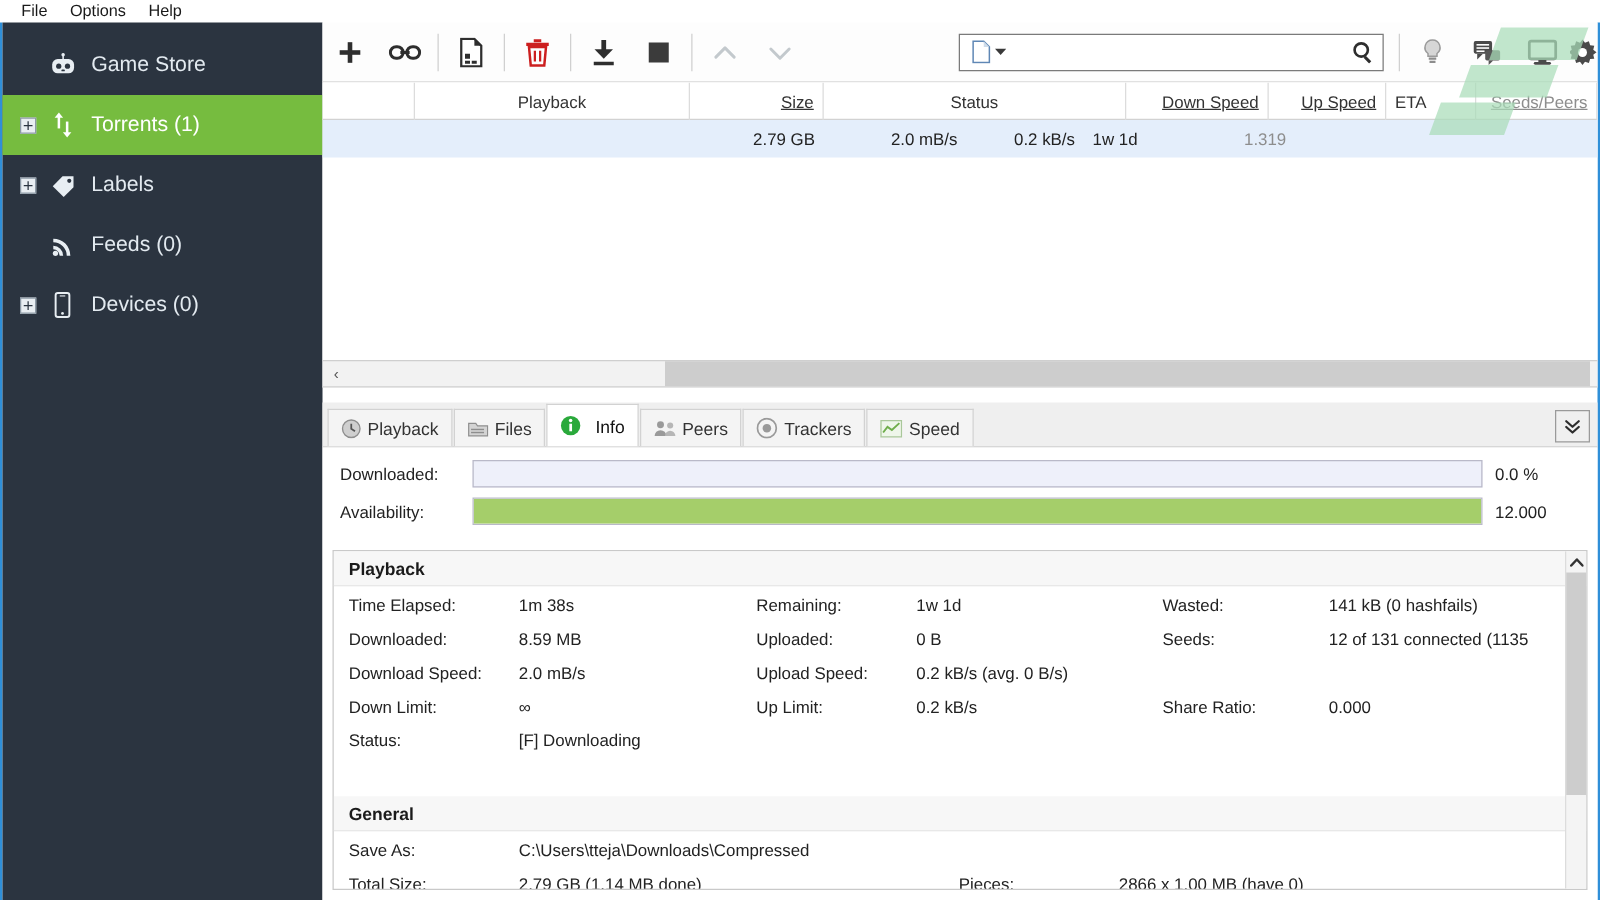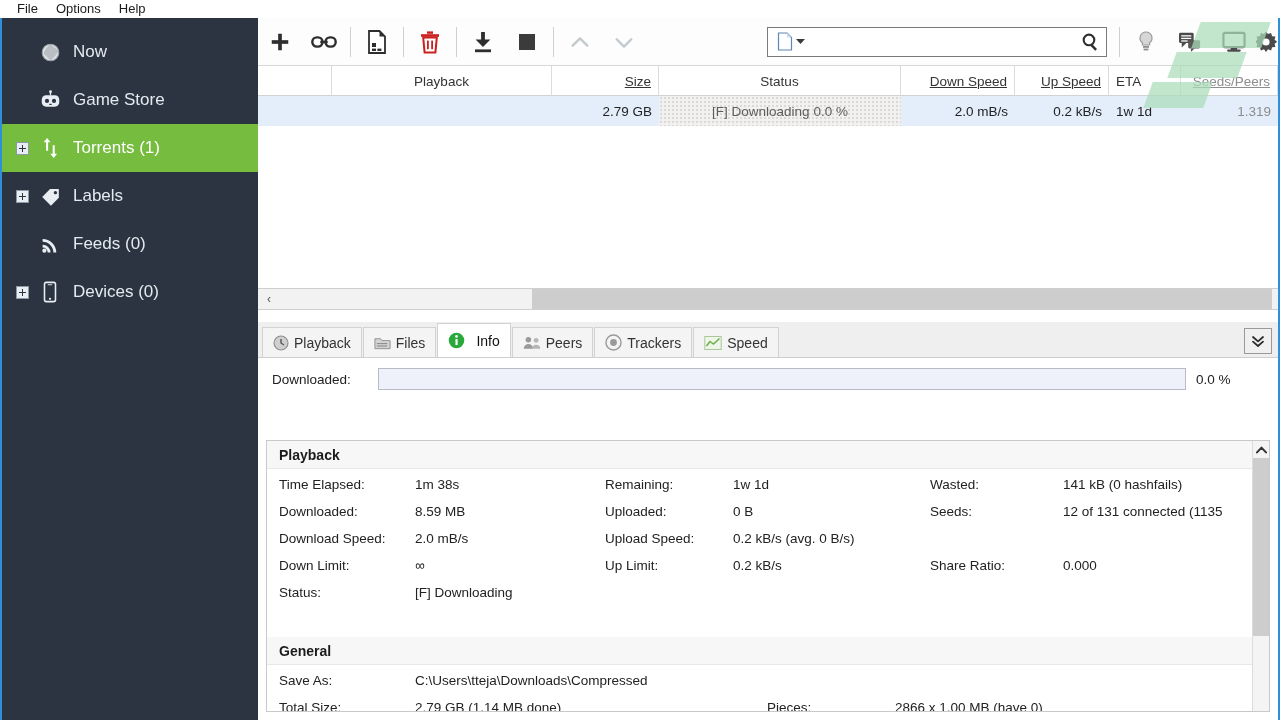--- a/index.html
+++ b/index.html
@@ -261,31 +261,20 @@
   <div class="mi">File</div>
   <div class="mi">Options</div>
   <div class="mi">Help</div>
 </div>
 
 <div id="leftborder"></div>
 <div id="rightborder"></div>
 
 <div id="sidebar">
 
-  <div class="side-item">
-    <span class="side-exp hidden"></span>
-    <span class="side-ico">
-      <svg width="21" height="21" viewBox="0 0 24 24">
-        <circle cx="12" cy="12" r="9.5" fill="#dfe3e6"></circle>
-        <path d="M12 2.5 C7 6 5 10 4 13 L12 21 C16 18 20 13 21.5 10 Z" fill="#b9bfc4"></path>
-        <circle cx="12" cy="12" r="9.5" fill="none" stroke="#9aa2a9" stroke-width="1.2"></circle>
-      </svg>
-    </span>
-    <span class="side-label">Now</span>
-  </div>
 
   <div class="side-item">
     <span class="side-exp hidden"></span>
     <span class="side-ico">
       <svg width="23" height="21" viewBox="0 0 26 24">
         <rect x="12.3" y="1" width="1.4" height="5" fill="#e8eef3"></rect>
         <circle cx="13" cy="2" r="1.6" fill="#e8eef3"></circle>
         <rect x="3" y="6" width="20" height="13" rx="5" fill="#e8eef3"></rect>
         <circle cx="9" cy="12.5" r="2.4" fill="#2b3440"></circle>
         <circle cx="17" cy="12.5" r="2.4" fill="#2b3440"></circle>
@@ -488,21 +477,20 @@
     <div class="th r" style="width:114px">Down Speed</div>
     <div class="th r" style="width:94px">Up Speed</div>
     <div class="th l" style="width:72px">ETA</div>
     <div class="th r" style="width:97px;color:#8d8d8d">Seeds/Peers</div>
   </div>
 
   <div id="trow">
     <div class="td l" style="width:74px"></div>
     <div class="td c" style="width:220px"></div>
     <div class="td r" style="width:107px">2.79 GB</div>
-    <div class="td c statuscell" style="width:242px">[F] Downloading 0.0 %</div>
     <div class="td r" style="width:114px">2.0 mB/s</div>
     <div class="td r" style="width:94px">0.2 kB/s</div>
     <div class="td l" style="width:72px">1w 1d</div>
     <div class="td r" style="width:97px;color:#8d8d8d">1.319</div>
   </div>
 </div>
 
 <div class="wm" style="left:1196px;top:22px;width:70px;height:26px;"></div>
 <div class="wm" style="left:1172px;top:52px;width:70px;height:26px;"></div>
 <div class="wm" style="left:1148px;top:82px;width:60px;height:26px;"></div>
@@ -582,20 +570,27 @@
 <div id="info">
 
   <div class="bars">
     <div class="barrow">
       <div class="barlabel">Downloaded:</div>
       <div class="bartrack">
         <div class="barfill" id="fill0" style="width: 0%; background: rgb(165, 206, 106);"></div>
       </div>
       <div class="barval">0.0 %</div>
     </div>
+    <div class="barrow" style="margin-top:4px">
+      <div class="barlabel">Availability:</div>
+      <div class="bartrack">
+        <div class="barfill" id="fill1" style="width: 100%; background: rgb(165, 206, 106);"></div>
+      </div>
+      <div class="barval">12.000</div>
+    </div>
   </div>
 
   <div id="details">
 
     <div class="sec-head">Playback</div>
 
     <div class="grid3" style="height:168px">
 
       <div class="drow" style="left:12px;top:8px">
         <span class="dkey" style="width:136px">Time Elapsed:</span>

